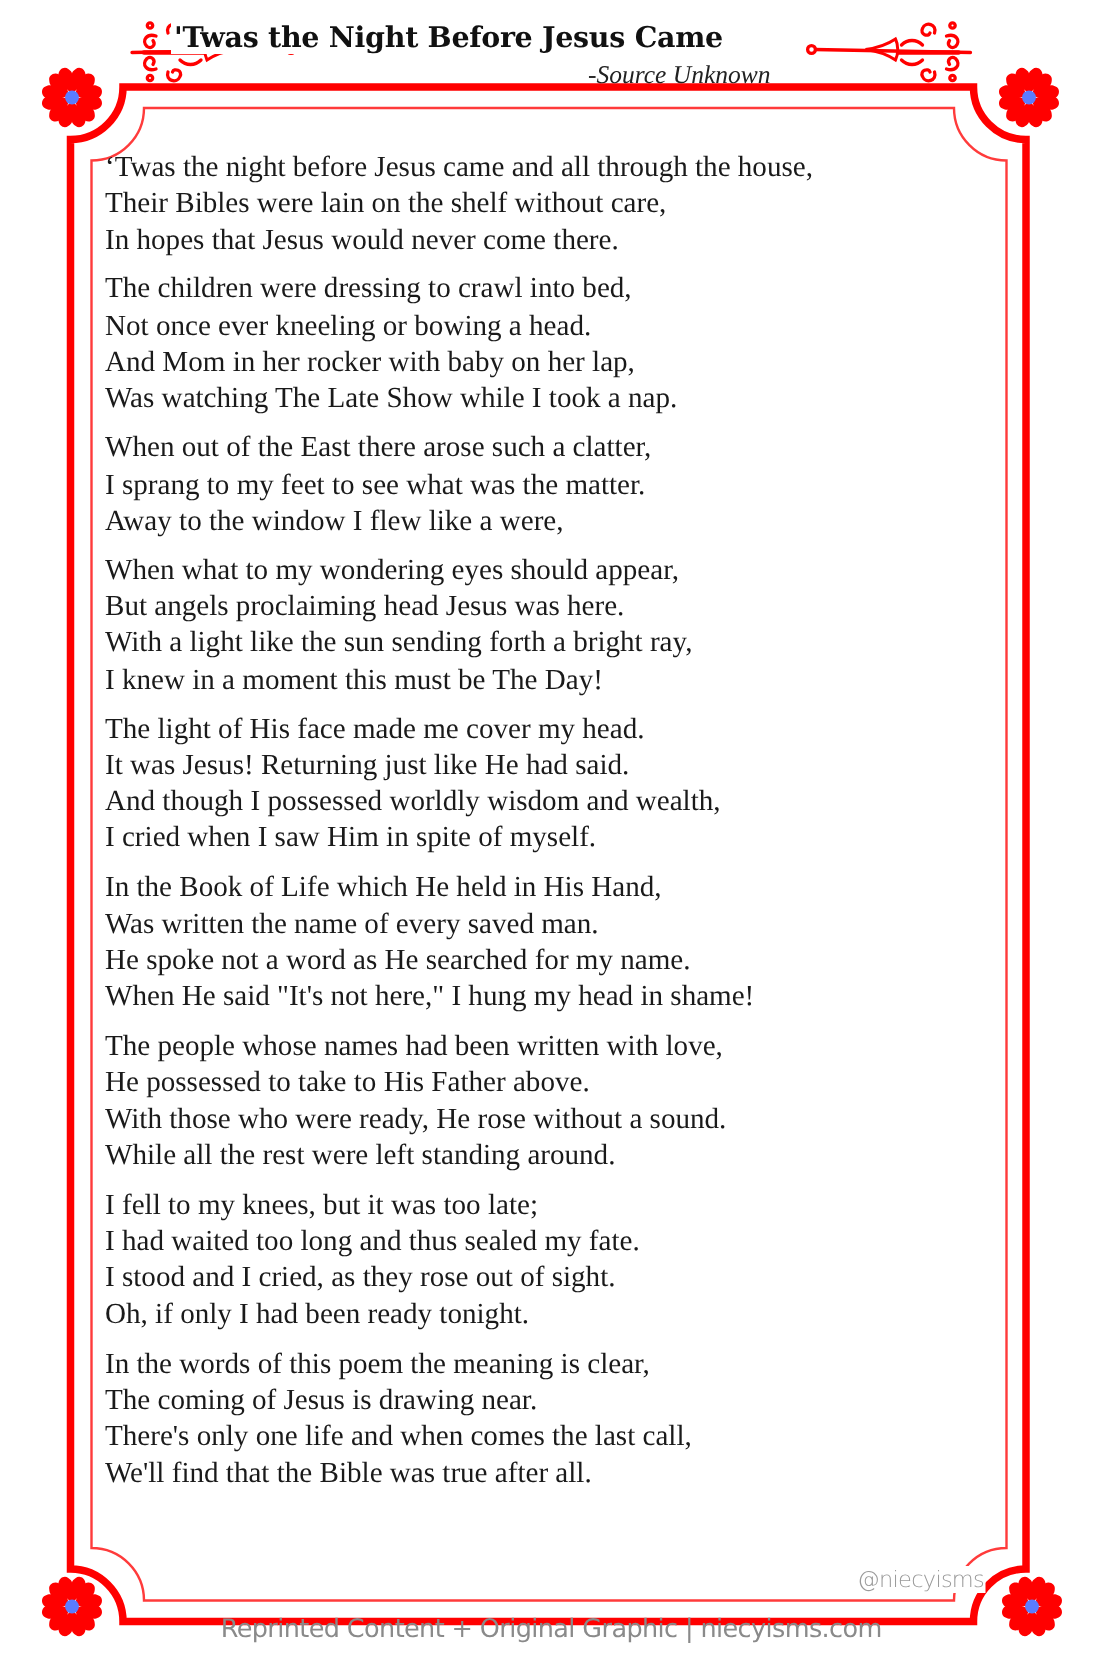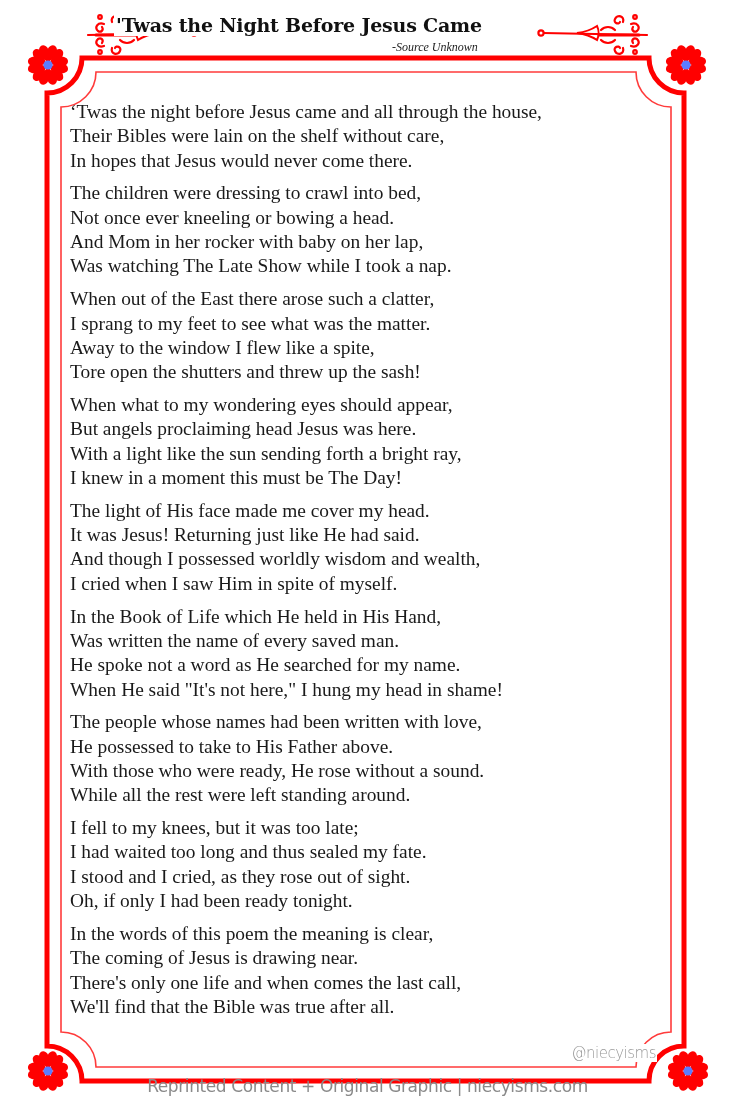--- a/index.html
+++ b/index.html
@@ -6,21 +6,21 @@
   body { width:735px; height:1102px; position:relative; overflow:hidden; }
   .frame-svg { position:absolute; left:0; top:0; width:735px; height:1102px; }
   .title {
     position:absolute; left:0; width:598px; top:14px; text-align:center;
     font-family:"DejaVu Serif", serif; font-weight:bold; font-size:19px; color:#111;
     letter-spacing:-0.2px;
   }
   .title span { background:#fff; padding:0 2px; }
   .source {
     position:absolute; left:392px; top:40px;
-    font-family:"Liberation Serif", serif; font-style:italic; font-size:12px; color:#222;
+    font-family:"Liberation Serif", serif; font-style:italic; font-size:17px; color:#222;
   }
   .poem {
     position:absolute; left:70px; width:598px; top:100px; text-align:left;
     font-family:"Liberation Serif", serif; font-size:19.4px; color:#1a1a1a;
     line-height:24.3px;
   }
   .stanza { margin:0 0 8.6px 0; }
   .line { display:block; white-space:nowrap; }
   .handle {
     position:absolute; right:78px; top:1044px;
@@ -94,22 +94,21 @@
   </div>
   <div class="stanza">
     <span class="line">The children were dressing to crawl into bed,</span>
     <span class="line">Not once ever kneeling or bowing a head.</span>
     <span class="line">And Mom in her rocker with baby on her lap,</span>
     <span class="line">Was watching The Late Show while I took a nap.</span>
   </div>
   <div class="stanza">
     <span class="line">When out of the East there arose such a clatter,</span>
     <span class="line">I sprang to my feet to see what was the matter.</span>
-    <span class="line">Away to the window I flew like a spite,</span>
-    <span class="line">Tore open the shutters and threw up the sash!</span>
+    <span class="line">Away to the window I flew like a were,</span>
   </div>
   <div class="stanza">
     <span class="line">When what to my wondering eyes should appear,</span>
     <span class="line">But angels proclaiming head Jesus was here.</span>
     <span class="line">With a light like the sun sending forth a bright ray,</span>
     <span class="line">I knew in a moment this must be The Day!</span>
   </div>
   <div class="stanza">
     <span class="line">The light of His face made me cover my head.</span>
     <span class="line">It was Jesus! Returning just like He had said.</span>

